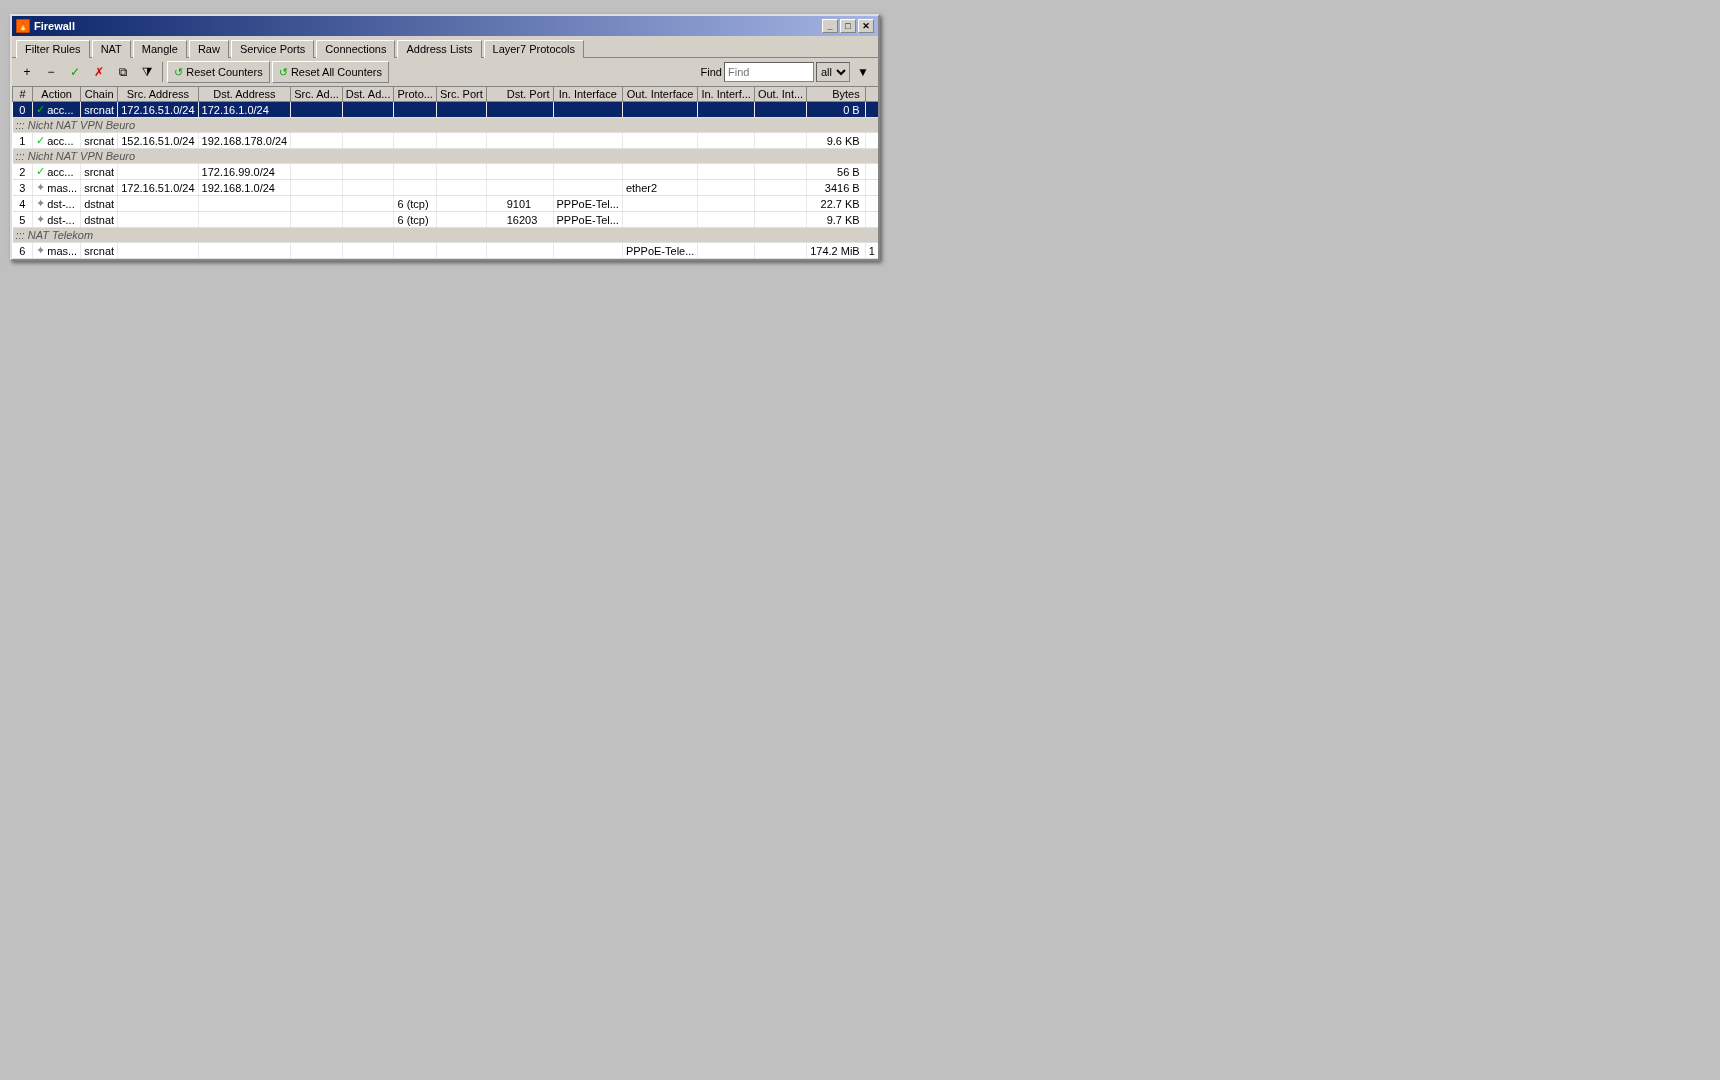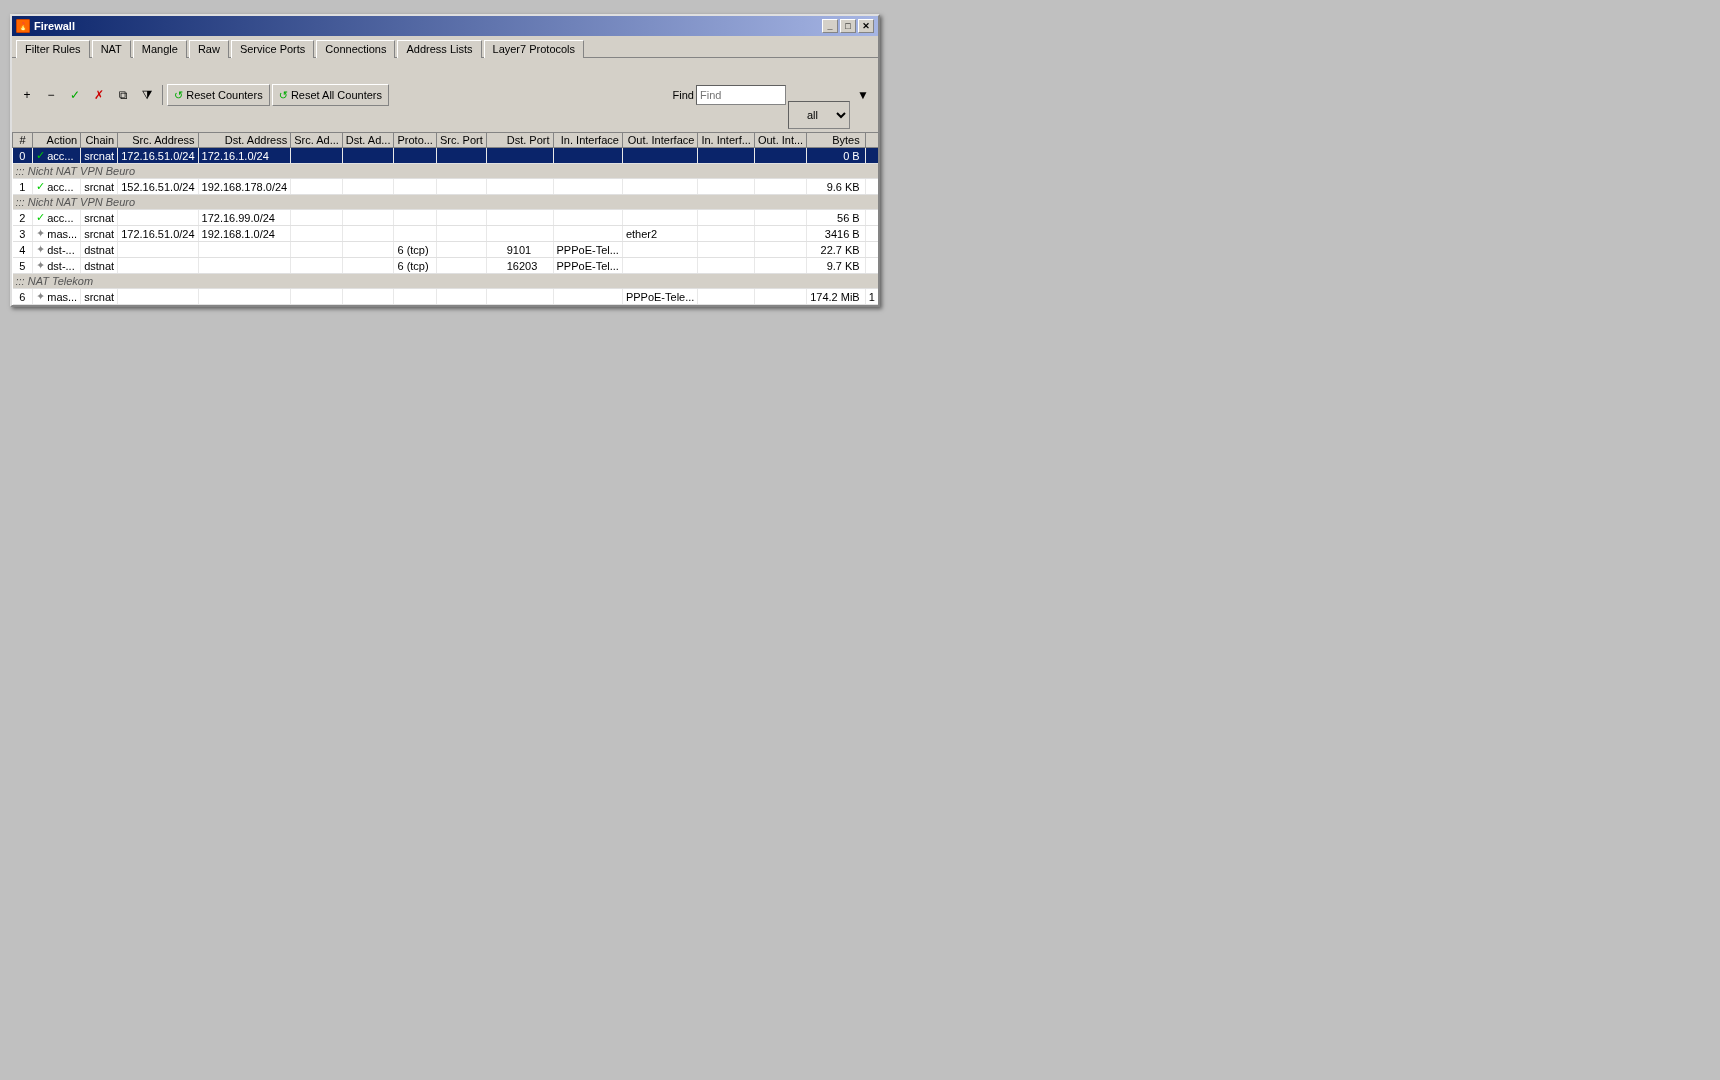--- a/index.html
+++ b/index.html
@@ -159,28 +159,27 @@
       height: 20px;
       border: 1px solid #848484;
       border-top-color: #606060;
       border-left-color: #606060;
       background: white;
       padding: 1px 3px;
       font-size: 11px;
     }
 
     .dropdown-select {
-      height: 28px;
+      height: 20px;
       background: #d4d0c8;
       border: 1px solid #848484;
       border-top-color: #606060;
       border-left-color: #606060;
       font-size: 11px;
-      padding: 0 14px;
-      margin-top: 40px;
+      padding: 0 0;
     }
 
     .table-container {
       background: white;
       overflow: auto;
     }
 
     table {
       width: 100%;
       border-collapse: collapse;
@@ -188,21 +187,21 @@
     }
 
     thead tr {
       background: #d4d0c8;
     }
 
     thead th {
       border: 1px solid #848484;
       border-top: none;
       padding: 1px 3px;
-      text-align: right;
+      text-align: center;
       font-weight: normal;
       white-space: nowrap;
       font-size: 11px;
       min-width: 20px;
     }
 
     thead th:last-child {
       width: 20px;
     }
 

